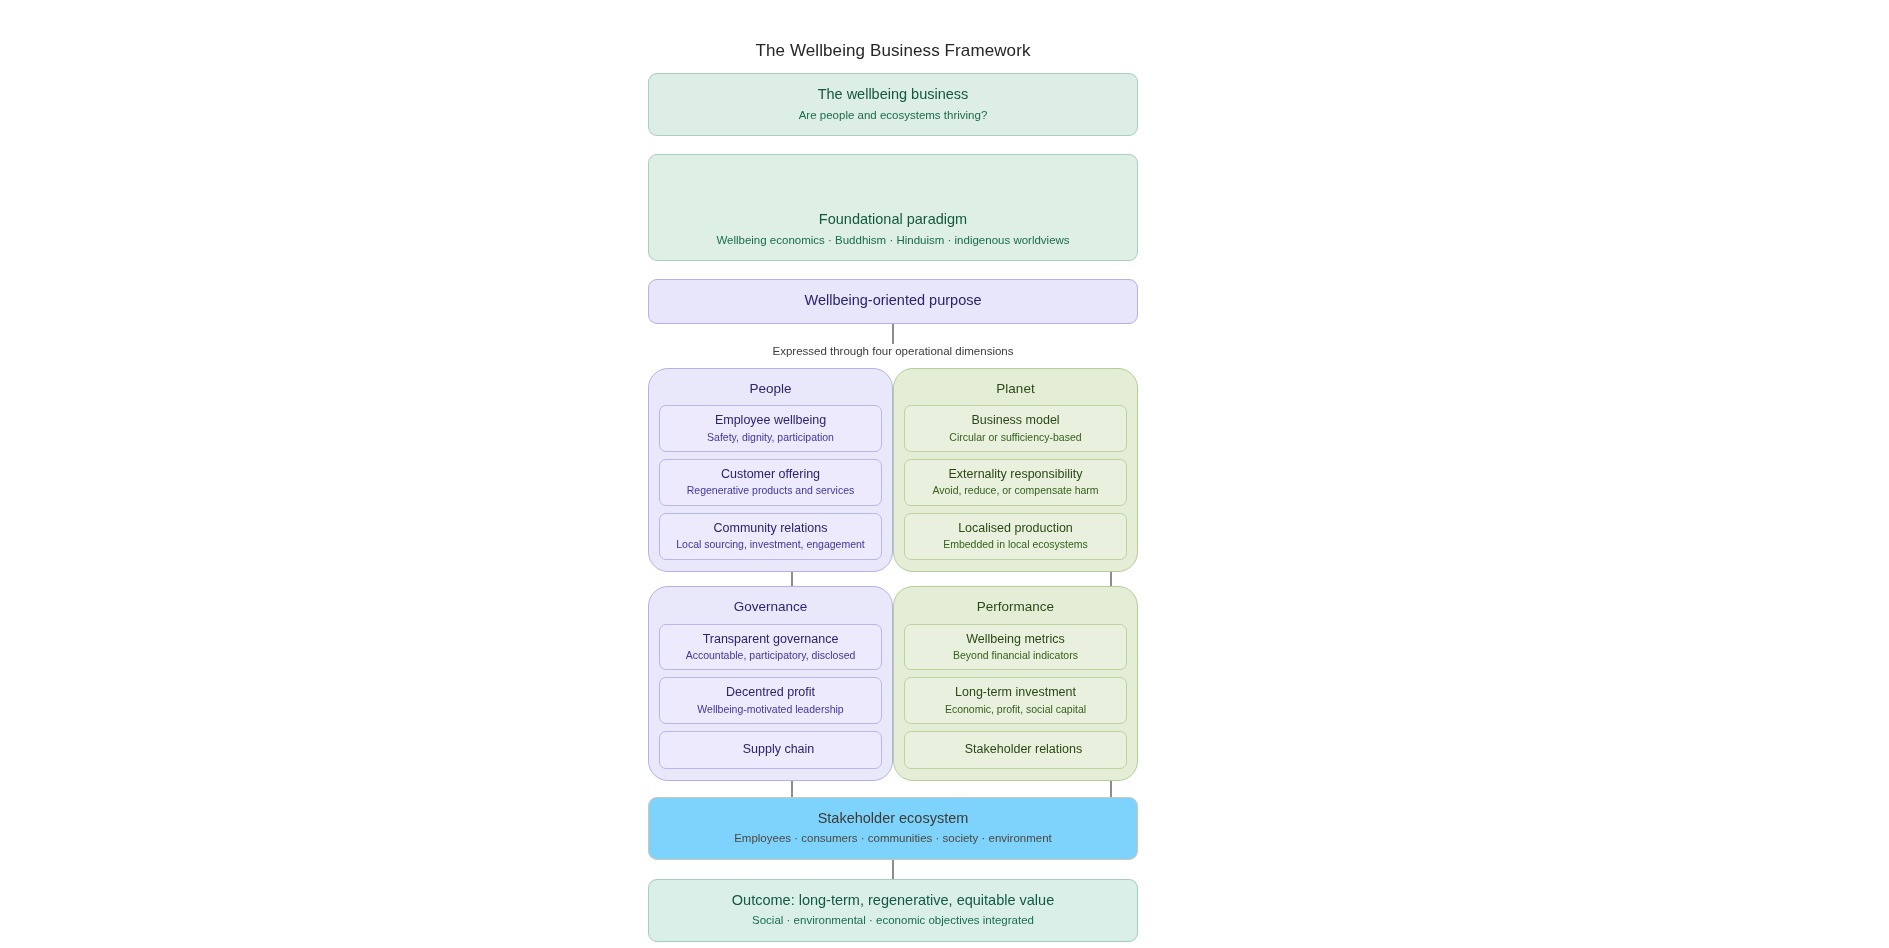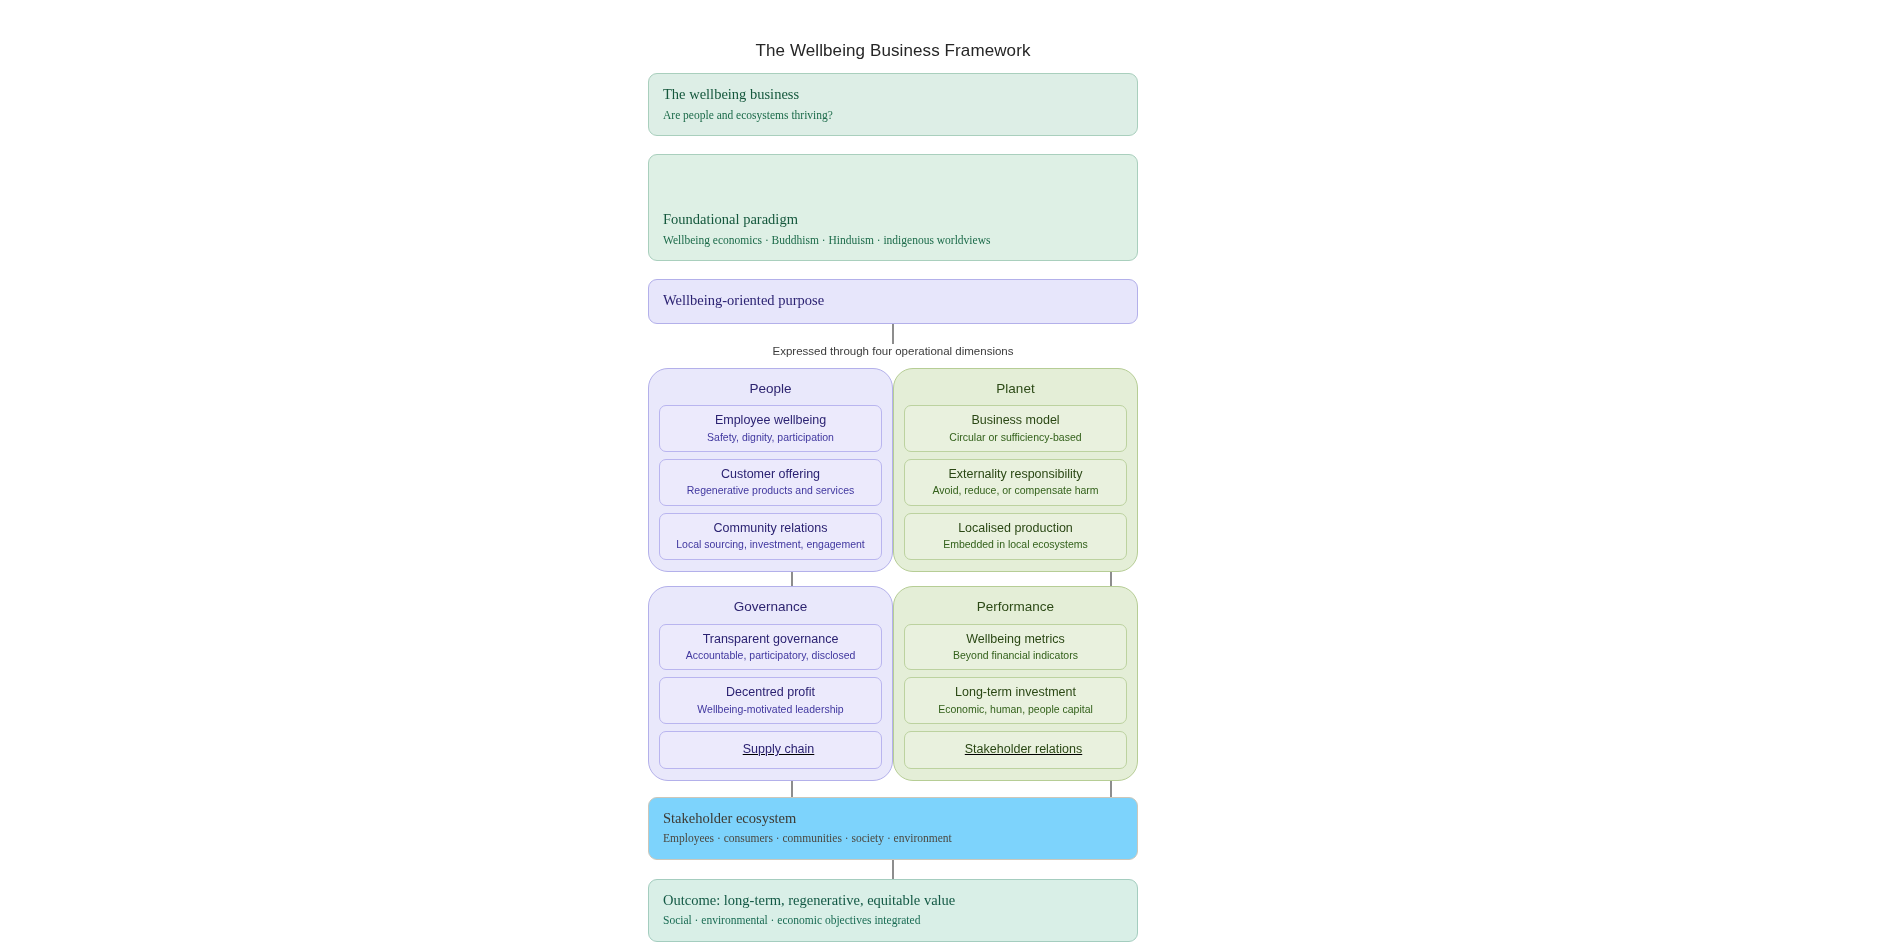--- a/index.html
+++ b/index.html
@@ -38,22 +38,21 @@
     letter-spacing: .1px;
   }
 
   
   .band {
     box-sizing: border-box;
     width: 100%;
     border-radius: 9px;
     border: 1px solid #cccccc;
     padding: 11px 14px 12px 14px;
-    text-align: left;
-    font-family: Liberation Serif, serif;
+    text-align: center;
   }
   .band .band-title {
     font-size: 14.5px;
     line-height: 1.35;
     margin: 0;
   }
   .band .band-sub {
     font-size: 11.5px;
     line-height: 1.35;
     margin: 3px 0 0 0;
@@ -150,21 +149,21 @@
 
   .item {
     box-sizing: border-box;
     border-radius: 7px;
     border: 1px solid #cfcfcf;
     text-align: center;
     padding: 6px 8px 7px 8px;
     margin-bottom: 7px;
   }
   .item:last-child { margin-bottom: 0; }
-  .item.single { padding: 9px 8px 10px 24px; text-decoration: underline; }
+  .item.single { padding: 9px 8px 10px 24px; }
 
   .quad.purple .item {
     background: #eceafc;
     border-color: #b9b5ef;
   }
   .quad.green .item {
     background: #e9f1de;
     border-color: #bcd29f;
   }
 
@@ -301,21 +300,21 @@
       </div>
 
       <div class="quad green">
         <div class="quad-heading">Performance</div>
         <div class="item">
           <div class="item-title">Wellbeing metrics</div>
           <div class="item-sub">Beyond financial indicators</div>
         </div>
         <div class="item">
           <div class="item-title">Long-term investment</div>
-          <div class="item-sub">Economic, human, people capital</div>
+          <div class="item-sub">Economic, profit, social capital</div>
         </div>
         <div class="item single">
           <div class="item-title">Stakeholder relations</div>
         </div>
       </div>
 
     </div>
 
     <div class="quad-connectors" style="height:16px;">
       <div class="vline left-col" style="height:16px;"></div>

